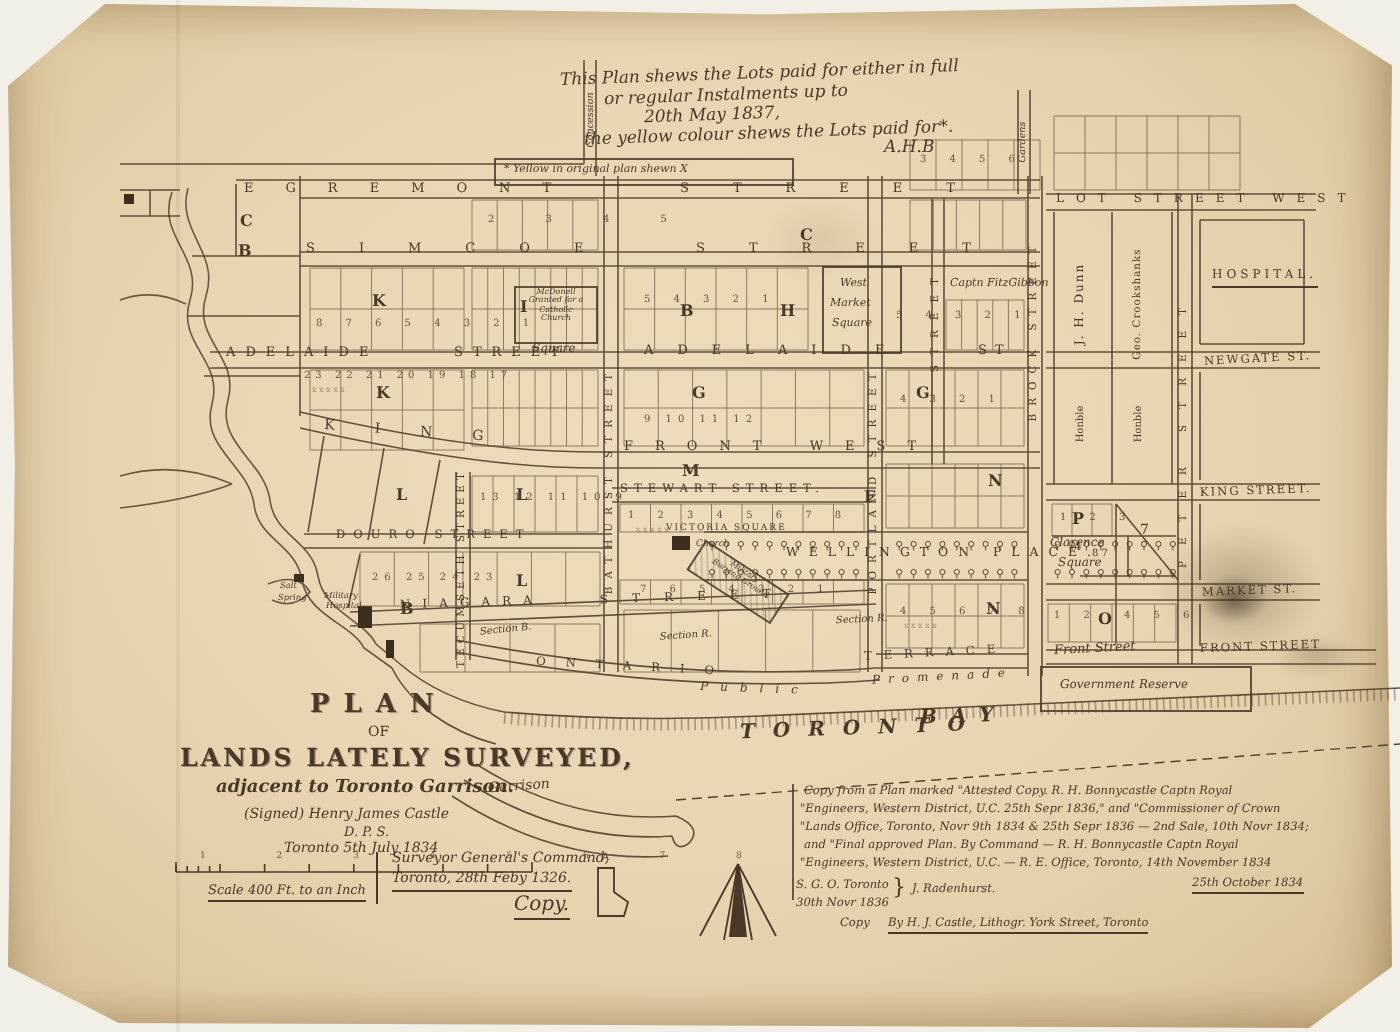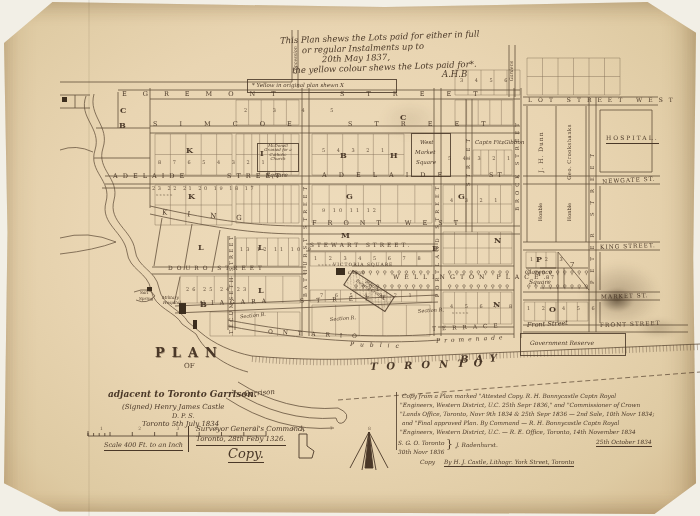--- a/index.html
+++ b/index.html
@@ -581,32 +581,33 @@
   <div class="lbl num" style="left:562px;top:306px">4 5 6</div>
   <div class="lbl num" style="left:460px;top:78px">3 4 5 6</div>
   <div class="lbl num" style="left:240px;top:247px;letter-spacing:3px">13 12 11 10 9</div>
   <div class="lbl num" style="left:186px;top:287px;letter-spacing:3px">26 25 24 23</div>
   <div class="lbl" style="left:156px;top:193px;font-size:4px;opacity:.5">x   x   x   x   x</div>
   <div class="lbl" style="left:318px;top:263px;font-size:4px;opacity:.5">x   x   x   x   x</div>
   <div class="lbl" style="left:452px;top:311px;font-size:4px;opacity:.5">x   x   x   x   x</div>
 
   <div class="lbl b" style="left:155px;top:346px;font-size:13px;letter-spacing:7px;text-shadow:.6px .6px 0 rgba(74,56,40,.4)">PLAN</div>
   <div class="lbl" style="left:184px;top:363px;font-size:7px">OF</div>
+  <div class="lbl b" style="left:90px;top:372px;font-size:12.5px;letter-spacing:1.5px;text-shadow:.6px .6px 0 rgba(74,56,40,.4)">LANDS LATELY SURVEYED,</div>
   <div class="lbl it b" style="left:108px;top:390px;font-size:9px">adjacent to Toronto Garrison.</div>
   <div class="lbl it" style="left:122px;top:404px;font-size:7px">(Signed) Henry James Castle</div>
   <div class="lbl it" style="left:172px;top:413px;font-size:6.5px">D. P. S.</div>
   <div class="lbl it" style="left:142px;top:421px;font-size:7px">Toronto 5th July 1834</div>
 
   <div class="lbl" style="left:100px;top:427px;font-size:4.5px;letter-spacing:17px;opacity:.8">1  2  3  4  5  6  7  8</div>
   <div class="lbl it u" style="left:104px;top:442px;font-size:6.5px">Scale 400 Ft. to an Inch</div>
 
   <div style="position:absolute;left:188px;top:426px;width:1px;height:26px;background:#4a3828"></div>
   <div class="lbl it" style="left:196px;top:426px;font-size:7px">Surveyor General's Command,</div>
   <div class="lbl it u" style="left:196px;top:436px;font-size:7px">Toronto, 28th Feby 1326.</div>
-  <div class="lbl it u" style="left:228px;top:447px;font-size:13px">Copy.</div>
+  <div class="lbl it u" style="left:257px;top:447px;font-size:10px">Copy.</div>
 
   <div style="position:absolute;left:396px;top:392px;width:1px;height:58px;background:rgba(74,56,40,.8)"></div>
   <div class="lbl it" style="left:402px;top:393px;font-size:5.8px">Copy from a Plan marked "Attested Copy.  R. H. Bonnycastle Captn Royal</div>
   <div class="lbl it" style="left:400px;top:402px;font-size:5.8px">"Engineers, Western District, U.C. 25th Sepr 1836," and "Commissioner of Crown</div>
   <div class="lbl it" style="left:400px;top:411px;font-size:5.8px">"Lands Office, Toronto, Novr 9th 1834 &amp; 25th Sepr 1836 — 2nd Sale, 10th Novr 1834;</div>
   <div class="lbl it" style="left:402px;top:420px;font-size:5.8px">and "Final approved Plan.  By Command — R. H. Bonnycastle Captn Royal</div>
   <div class="lbl it" style="left:400px;top:429px;font-size:5.8px">"Engineers, Western District, U.C. —   R. E. Office, Toronto, 14th November 1834</div>
   <div class="lbl it" style="left:398px;top:440px;font-size:5.8px">S. G. O. Toronto</div>
   <div class="lbl it" style="left:398px;top:449px;font-size:5.8px">30th Novr 1836</div>
   <div class="lbl" style="left:446px;top:438px;font-size:11px">}</div>

